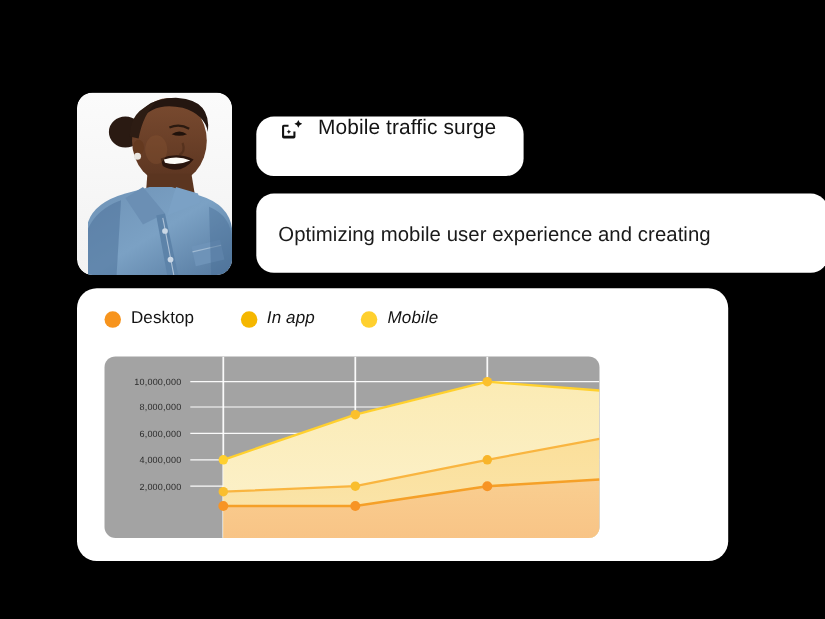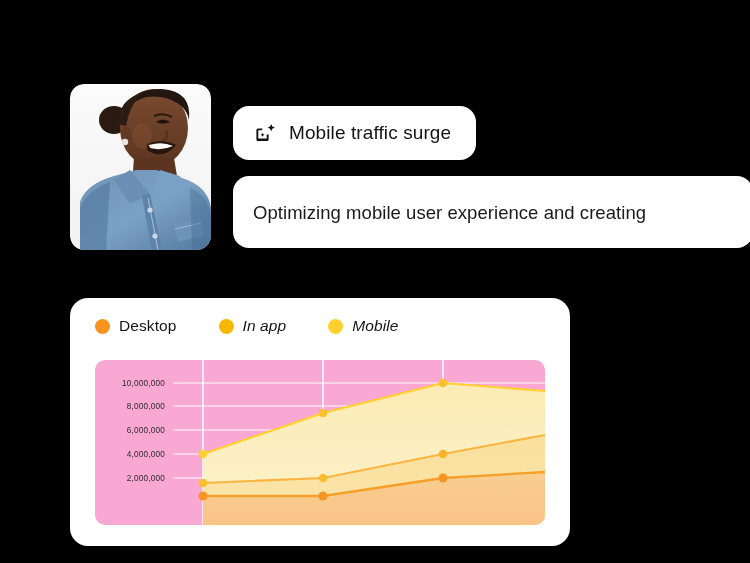--- a/index.html
+++ b/index.html
@@ -15,21 +15,21 @@
     position:absolute;left:70px;top:84px;width:141px;height:166px;
     border-radius:14px;overflow:hidden;
     box-shadow:0 2px 10px rgba(0,0,0,.55);
   }
   #avatar svg{display:block;width:141px;height:166px;}
 
   
   .bubble{
     position:absolute;background:#fff;border-radius:16px;
     box-shadow:0 3px 9px rgba(0,0,0,.55), 0 0 0 1px rgba(0,0,0,.12);
-    display:flex;align-items:center;
+    display:flex;align-items:flex-start;
     box-sizing:border-box;
   }
   #bubble-title{
     left:233px;top:106px;width:243px;height:54px;
     padding:0 18px 0 20px;gap:12px;
   }
   #bubble-title .btxt{
     font-size:19px;color:#141414;letter-spacing:.1px;white-space:nowrap;
   }
   .sparkle-icon{width:24px;height:24px;flex:0 0 24px;display:block;}
@@ -37,41 +37,40 @@
   #bubble-body{
     left:233px;top:176px;width:520px;height:72px;
     padding:0 20px;align-items:center;
   }
   #bubble-body .btxt{
     font-size:18.5px;line-height:25px;color:#1a1a1a;letter-spacing:.05px;
   }
 
   
   #chart-card{
-    position:absolute;left:70px;top:262px;width:500px;height:248px;
+    position:absolute;left:70px;top:262px;width:592px;height:248px;
     background:#fff;border-radius:18px;
     box-shadow:0 4px 14px rgba(0,0,0,.6), 0 0 0 1px rgba(0,0,0,.10);
     box-sizing:border-box;
-    margin-top:36px;
   }
 
   
   #legend{
     position:absolute;left:25px;top:19px;display:flex;align-items:center;
     gap:0;
   }
   .legend-item{display:flex;align-items:center;gap:9px;}
   .legend-item + .legend-item{margin-left:42px;font-style:italic;}
   .legend-dot{width:15px;height:15px;border-radius:50%;display:block;flex:0 0 15px;}
   .legend-label{font-size:15.5px;color:#141414;letter-spacing:.1px;white-space:nowrap;}
 
   
   #plot-wrap{
     position:absolute;left:25px;top:62px;width:450px;height:165px;
-    background:#f9a8d4;border-radius:10px;overflow:hidden;
+    background:#a3a3a3;border-radius:10px;overflow:hidden;
   }
   #plot-svg{display:block;width:450px;height:165px;}
   .ytick{font-size:8.2px;fill:#2b2b2b;font-family:"Liberation Sans",sans-serif;letter-spacing:.2px;}
 </style>
 </head>
 <body>
 
 <div id="stage">
 
   <div id="avatar">

